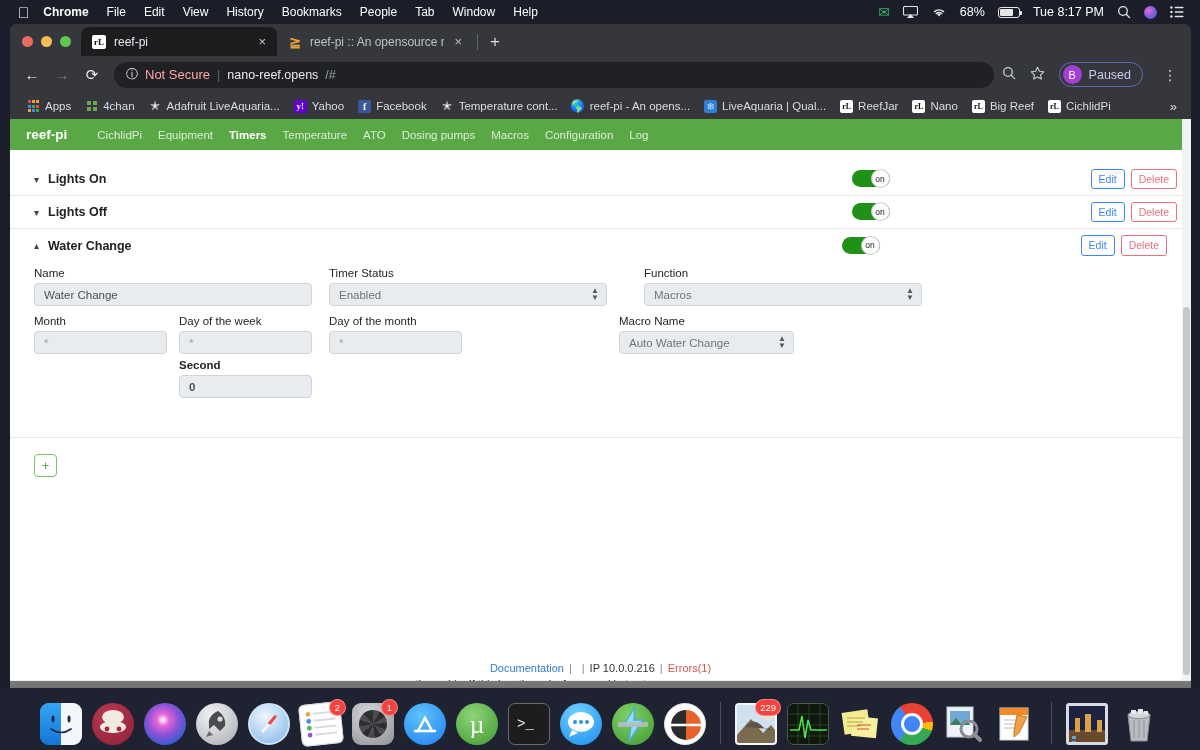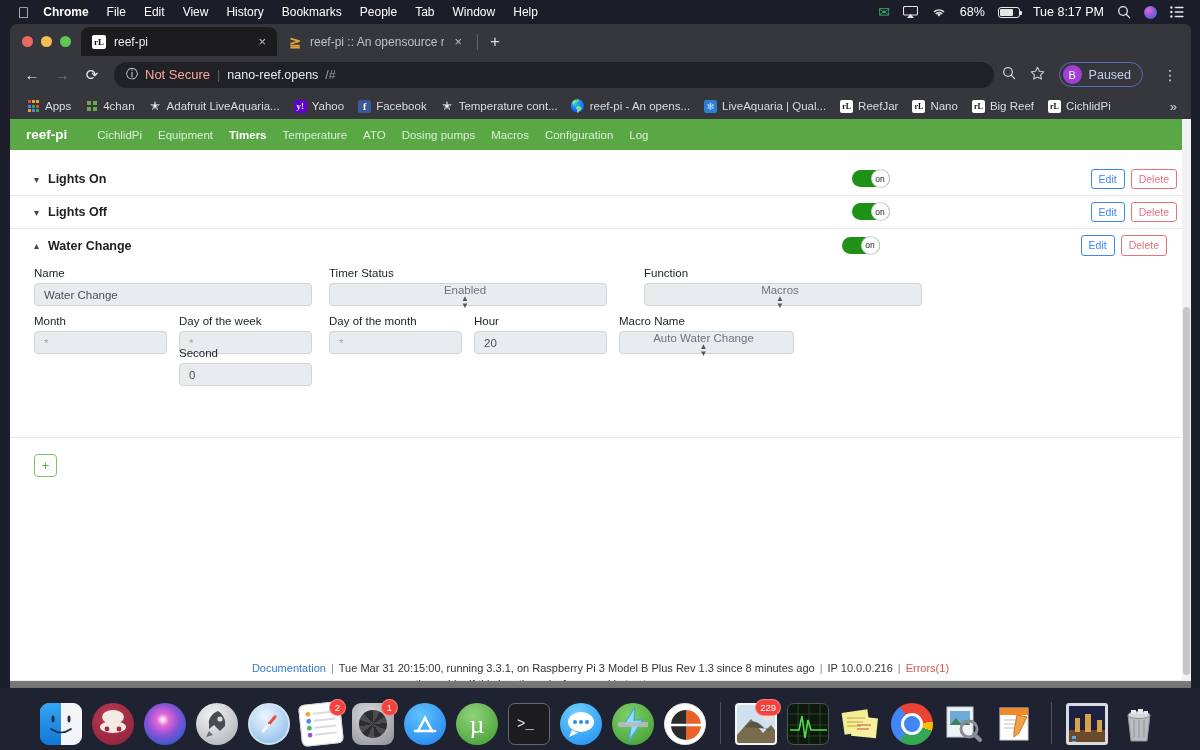--- a/index.html
+++ b/index.html
@@ -166,21 +166,21 @@
   .form-grid { position: relative; }
   .field { position: absolute; }
   .field label {
     display: block; font-size: 11.5px; color: #212529; margin-bottom: 4px;
   }
   .ctl {
     height: 23px; background: #e9ecef; border: 1px solid #ced4da; border-radius: 4px;
     font-size: 11.5px; color: #495057; display: flex; align-items: center; padding: 0 9px;
     width: 100%;
   }
-  .ctl.select { justify-content: space-between; padding-right: 15px; color: #6c757d; flex-direction: column; }
+  .ctl.select { justify-content: space-between; padding-right: 7px; color: #6c757d; }
   .ctl.ph { color: #9aa3ab; }
   .sel-arrows { font-size: 8px; color: #555; line-height: 0.85; display: flex; flex-direction: column; }
 
   .add-btn {
     margin: 16px 0 0 24px; width: 23px; height: 23px;
     border: 1px solid #7cc46a; border-radius: 4px; background: #fff;
     color: #5aa845; font-size: 13px; display: flex; align-items: center; justify-content: center;
   }
 
   .footer {
@@ -568,52 +568,47 @@
           <div class="field" style="left:145px;top:48px;width:133px;">
             <label>Day of the week</label>
             <div class="ctl ph">*</div>
           </div>
 
           <div class="field" style="left:295px;top:48px;width:133px;">
             <label>Day of the month</label>
             <div class="ctl ph">*</div>
           </div>
 
-          <div class="field" style="left:440px;top:48px;width:133px;">
-            <label>Hour</label>
-            <div class="ctl">20</div>
-          </div>
 
           <div class="field" style="left:585px;top:48px;width:175px;">
             <label>Macro Name</label>
             <div class="ctl select">
               <span>Auto Water Change</span>
               <span class="sel-arrows">
                   <span>▲</span>
                   <span>▼</span>
                 </span>
             </div>
           </div>
 
 
-          <div class="field" style="left:145px;top:80px;width:133px;">
+          <div class="field" style="left:145px;top:92px;width:133px;font-weight:bold;">
             <label>Second</label>
             <div class="ctl">0</div>
           </div>
 
         </div>
       </div>
 
       <div class="add-btn">+</div>
     </div>
 
     <div class="footer">
       <a href="#">Documentation</a>
       <span class="sep">|</span>
-      <span>Tue Mar 31 20:15:00,  running 3.3.1, on Raspberry Pi 3 Model B Plus Rev 1.3  since 8 minutes ago</span>
       <span class="sep">|</span>
       <span>IP 10.0.0.216</span>
       <span class="sep">|</span>
       <span class="err">Errors(1)</span>
     </div>
 
     <div class="page-scrollbar">
       <div class="thumb"></div>
     </div>
   </div>

